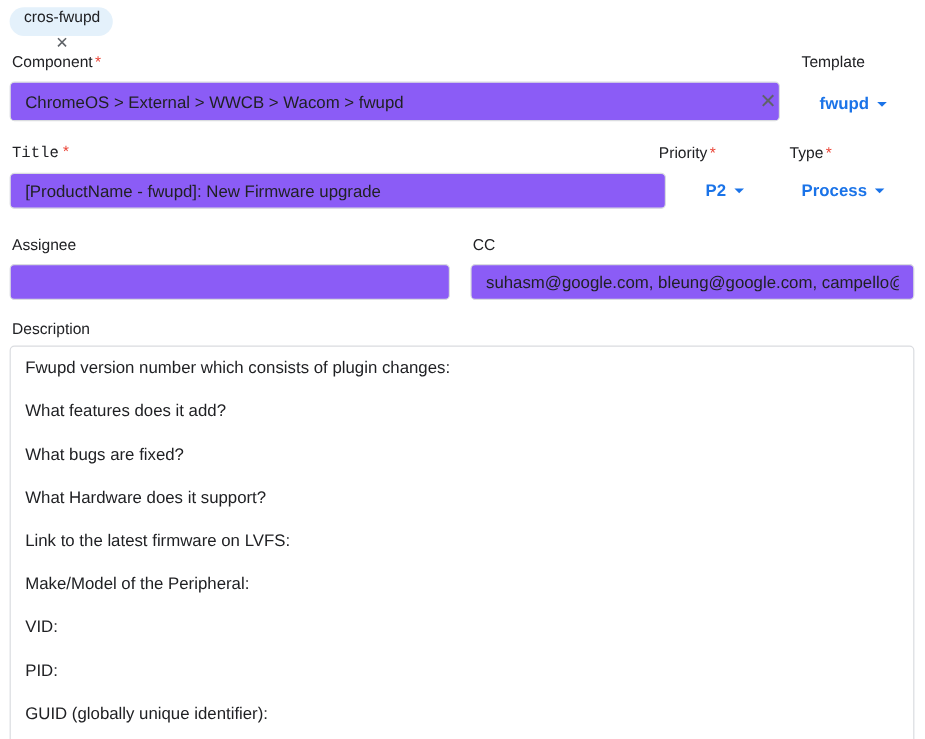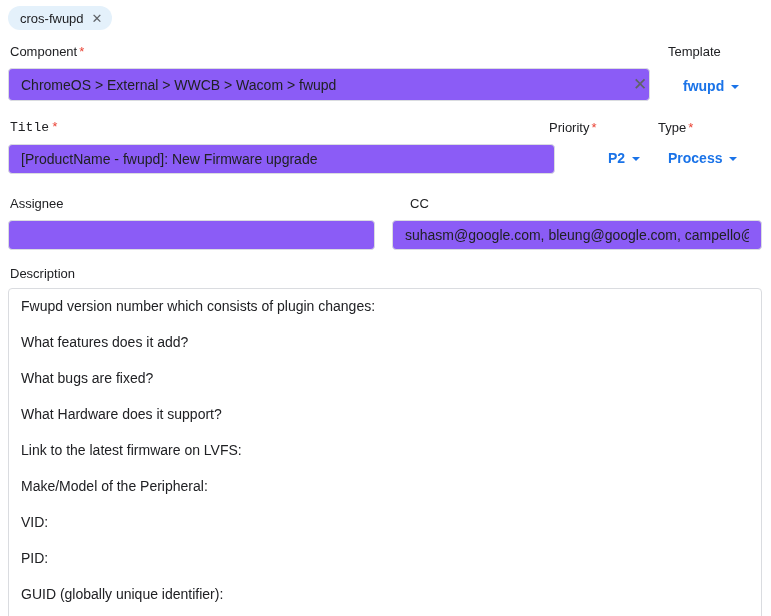--- a/index.html
+++ b/index.html
@@ -6,21 +6,21 @@
   html, body { width: 771px; height: 616px; overflow: hidden; background: #fff; }
   body { font-family: "Liberation Sans", sans-serif; color: #202124; position: relative; }
 
   .abs { position: absolute; }
 
   
   .chip {
     left: 8px; top: 6px; height: 24px;
     display: inline-flex; align-items: center; gap: 8px;
     background: #e4f1fb; border-radius: 12px; padding: 0 10px 0 12px;
-    font-size: 13px; color: #202124;
+    font-size: 13px; color: #202124; flex-direction: column;
   }
   .chip .chip-x {
     font-size: 13px; color: #5f6368; cursor: pointer; line-height: 1;
   }
 
   
   .field-label { font-size: 13px; color: #202124; }
   .req { color: #ea4335; margin-left: 2px; }
 
   
@@ -86,33 +86,33 @@
 <div class="abs field-label" style="left:549px; top:120px;">
   <span>Priority</span><span class="req">*</span>
 </div>
 
 <div class="abs field-label" style="left:658px; top:120px;">
   <span>Type</span><span class="req">*</span>
 </div>
 
 <input class="abs text-input no-clear" style="left: 8px; top: 144px; width: 547px; height: 30px;" value="[ProductName - fwupd]: New Firmware upgrade">
 
-<button class="abs dd-btn" style="left:588px; top:150px;margin-left:20px;">
+<button class="abs dd-btn" style="left:588px; top:150px;">
   <span>P2</span>
   <span class="caret"></span>
 </button>
 
 <button class="abs dd-btn" style="left:668px; top:150px;">
   <span>Process</span>
   <span class="caret"></span>
 </button>
 
 <div class="abs field-label" style="left:10px; top:196px;">Assignee</div>
 
-<div class="abs field-label" style="left:394px; top:196px;margin-left:16px;">CC</div>
+<div class="abs field-label" style="left:394px; top:196px;">CC</div>
 
 <input class="abs text-input no-clear" style="left: 8px; top: 220px; width: 367px; height: 30px;" value="">
 
 <input class="abs text-input no-clear" style="left: 392px; top: 220px; width: 370px; height: 30px;" value="suhasm@google.com, bleung@google.com, campello@goog">
 
 <div class="abs field-label" style="left:10px; top:266px;">Description</div>
 
 <textarea class="abs desc-area" style="">Fwupd version number which consists of plugin changes:
 
 What features does it add?

